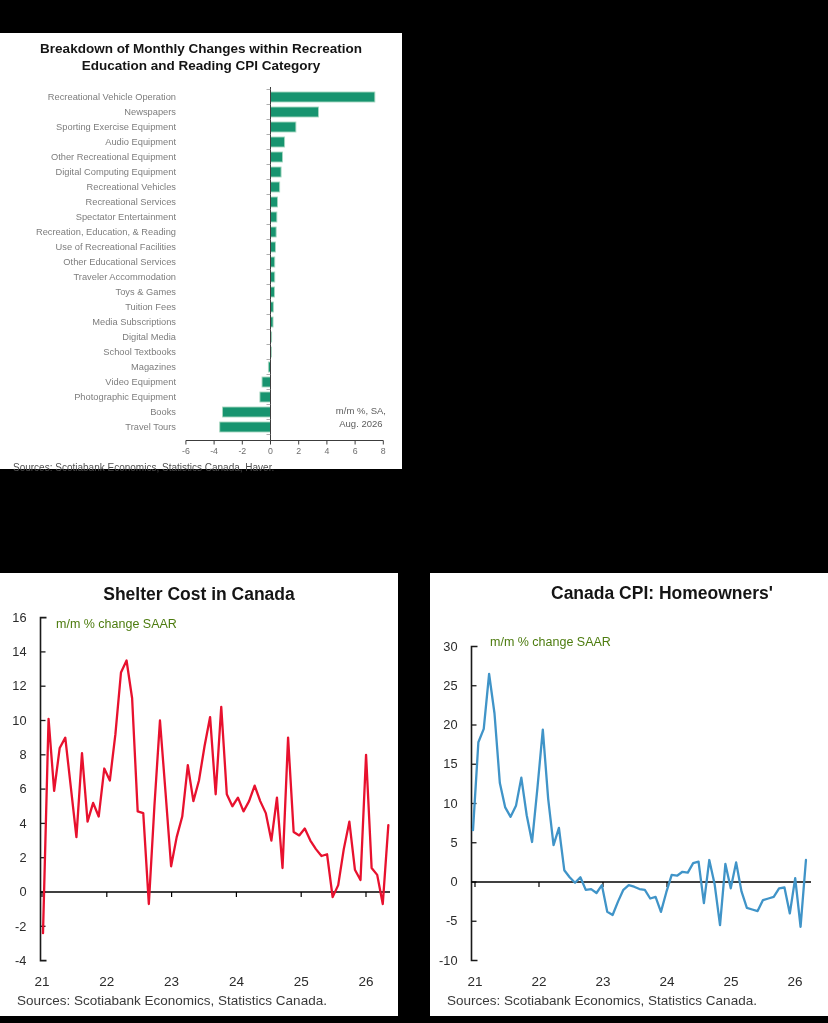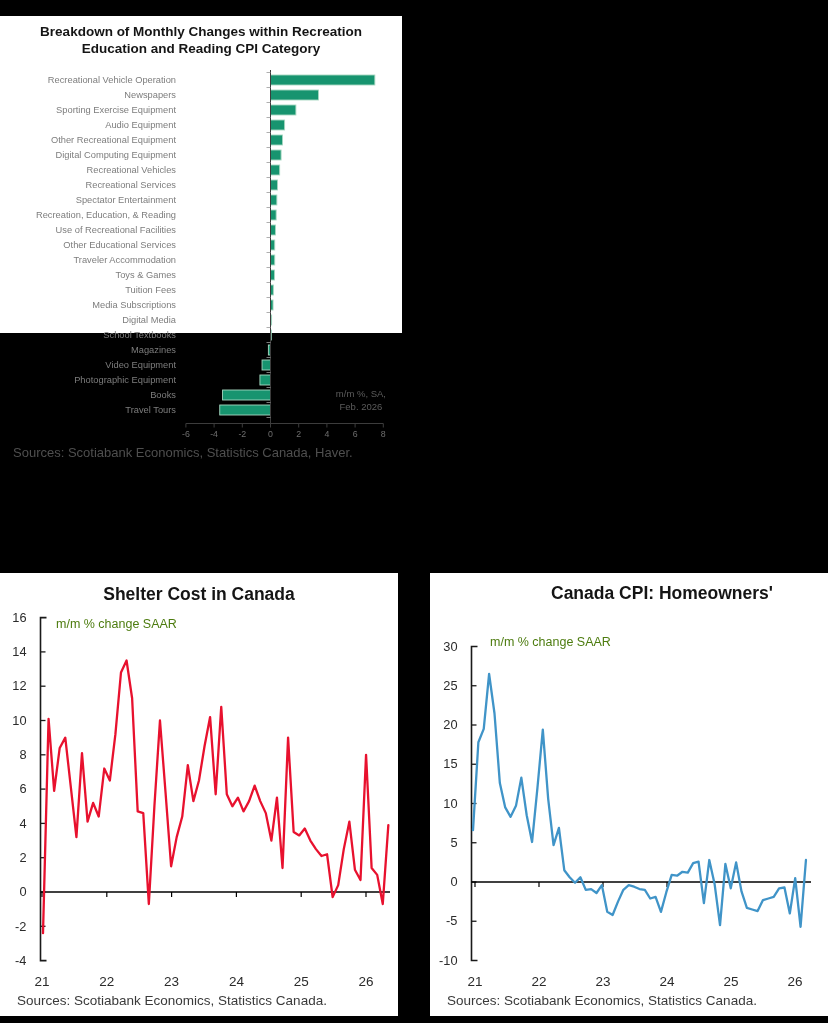--- a/index.html
+++ b/index.html
@@ -1,32 +1,32 @@
 <!DOCTYPE html>
 <html><head>
 <meta charset="utf-8">
 <style>
   html,body{margin:0;padding:0;}
   body{width:828px;height:1023px;background:#000;position:relative;font-family:"Liberation Sans",sans-serif;overflow:hidden;}
   .panel{position:absolute;background:#ffffff;}
-  #panelA{left:0;top:16px;width:402px;height:317px;}
+  #panelA{left:0;top:33px;width:402px;height:436px;}
   #panelB{left:0;top:573px;width:398px;height:443px;}
   #panelC{left:430px;top:573px;width:464px;height:443px;}
   .panel svg{position:absolute;left:0;top:0;}
   svg text{font-family:"Liberation Sans",sans-serif;}
   .chart-title{position:absolute;left:0;width:100%;text-align:center;font-weight:bold;color:#151515;}
   #panelA .chart-title{top:7px;font-size:13.5px;line-height:17px;}
   #panelB .chart-title{top:11px;font-size:17.5px;line-height:21px;}
   #panelC .chart-title{top:10px;font-size:17.5px;line-height:21px;}
   .subtitle{position:absolute;color:#4d7c0f;font-size:12.5px;white-space:nowrap;}
   #panelB .subtitle{left:56px;top:44px;}
   #panelC .subtitle{left:60px;top:62px;}
   .annotation{position:absolute;right:16px;top:371px;text-align:center;font-size:9.5px;line-height:13px;color:#5c5c5c;}
   .source{position:absolute;color:#3a3a3a;white-space:nowrap;}
-  #panelA .source{left:13px;top:429px;font-size:13px;color:#4f4f4f;}
+  #panelA .source{left:13px;top:429px;font-size:10px;color:#4f4f4f;}
   #panelB .source,#panelC .source{left:17px;top:420px;font-size:13.5px;text-align:right;}
 </style>
 </head>
 <body>
 
 <div class="panel" id="panelA">
   <div class="chart-title">
     <div>Breakdown of Monthly Changes within Recreation</div>
     <div>Education and Reading CPI Category</div>
   </div>
@@ -115,21 +115,21 @@
       <text x="298.7" y="421" text-anchor="middle" font-size="8.8" fill="#6e6e6e">2</text>
       <line x1="326.9" y1="407.5" x2="326.9" y2="411.5" stroke="#3c3c3c" stroke-width="1"></line>
       <text x="326.9" y="421" text-anchor="middle" font-size="8.8" fill="#6e6e6e">4</text>
       <line x1="355.1" y1="407.5" x2="355.1" y2="411.5" stroke="#3c3c3c" stroke-width="1"></line>
       <text x="355.1" y="421" text-anchor="middle" font-size="8.8" fill="#6e6e6e">6</text>
       <line x1="383.3" y1="407.5" x2="383.3" y2="411.5" stroke="#3c3c3c" stroke-width="1"></line>
       <text x="383.3" y="421" text-anchor="middle" font-size="8.8" fill="#6e6e6e">8</text>
     </svg>
   <div class="annotation">
     <div>m/m %, SA,</div>
-    <div>Feb. 2026</div>
+    <div>Aug. 2026</div>
   </div>
   <div class="source">Sources: Scotiabank Economics, Statistics Canada, Haver.</div>
 </div>
 
 <div class="panel" id="panelB">
   <div class="chart-title">Shelter Cost in Canada</div>
   <div class="subtitle">m/m % change SAAR</div>
   <svg id="svg-shelter" width="398" height="443" viewBox="0 0 398 443">
       <path d="M 46.5 44.60000000000002 L 40.5 44.60000000000002 L 40.5 387.6 L 46.5 387.6" fill="none" stroke="#1a1a1a" stroke-width="1.6"></path>
       <text x="26.5" y="391.8" text-anchor="end" font-size="12.8" fill="#2b2b2b">-4</text>

